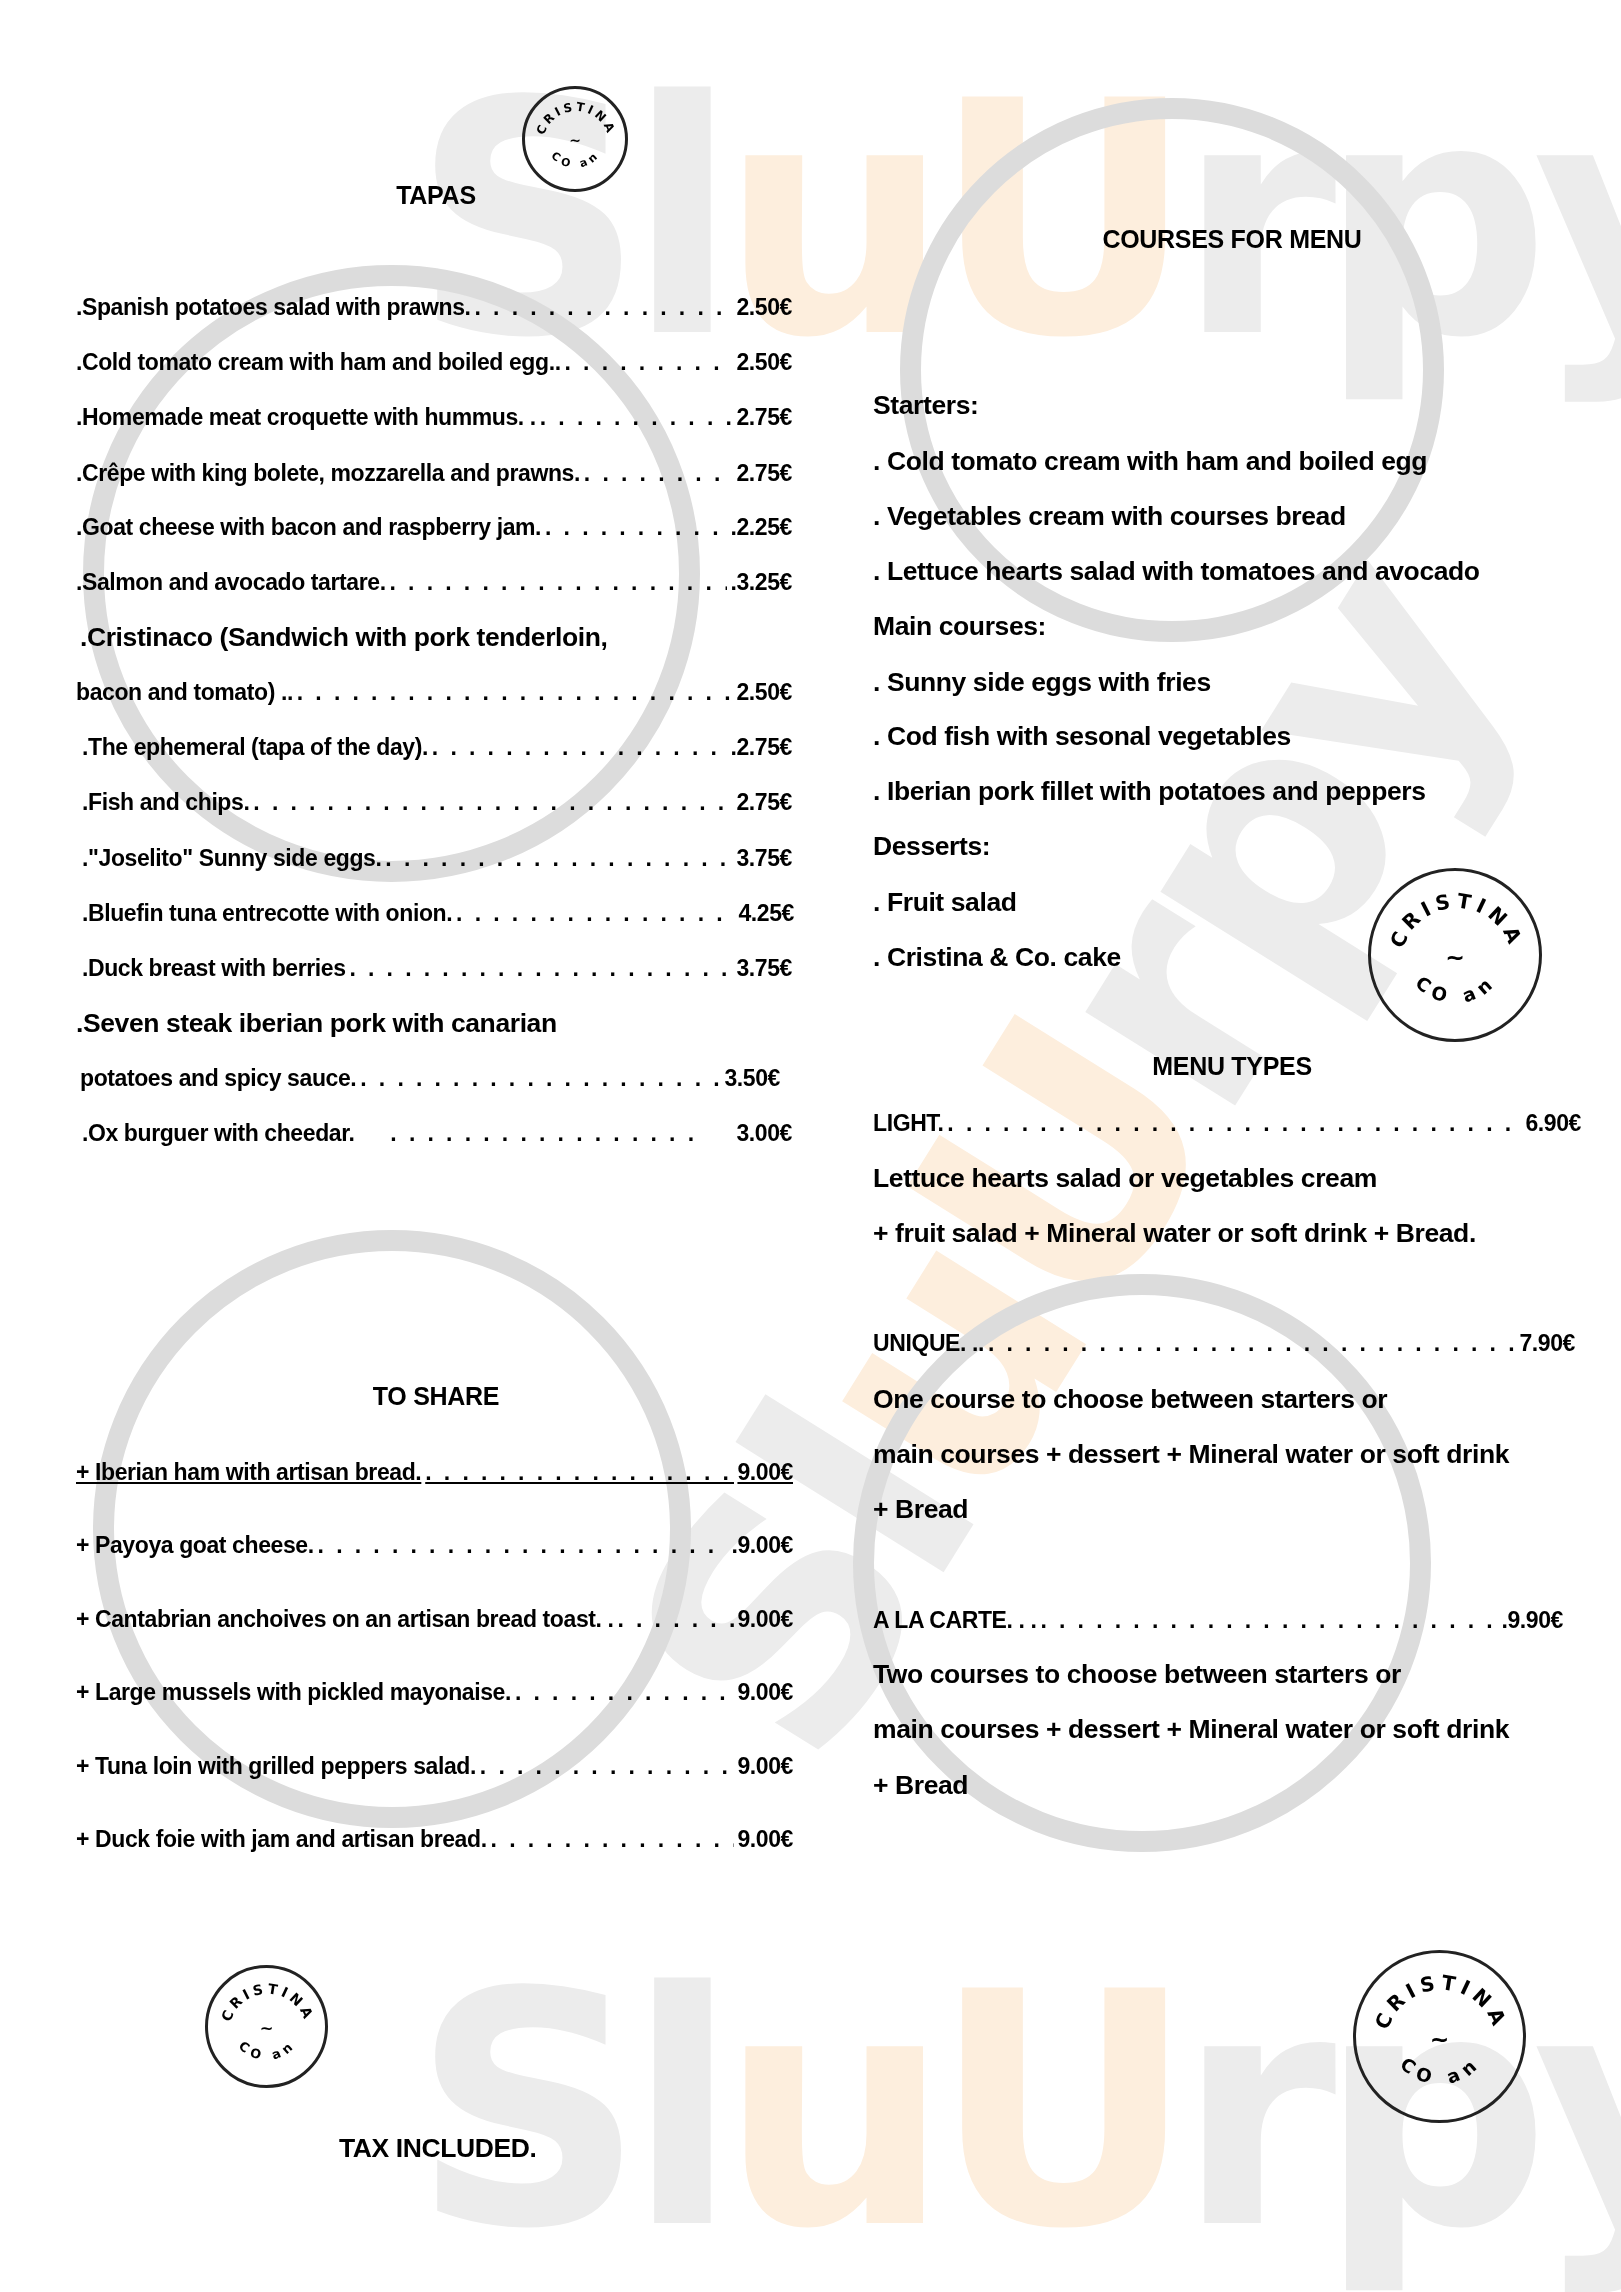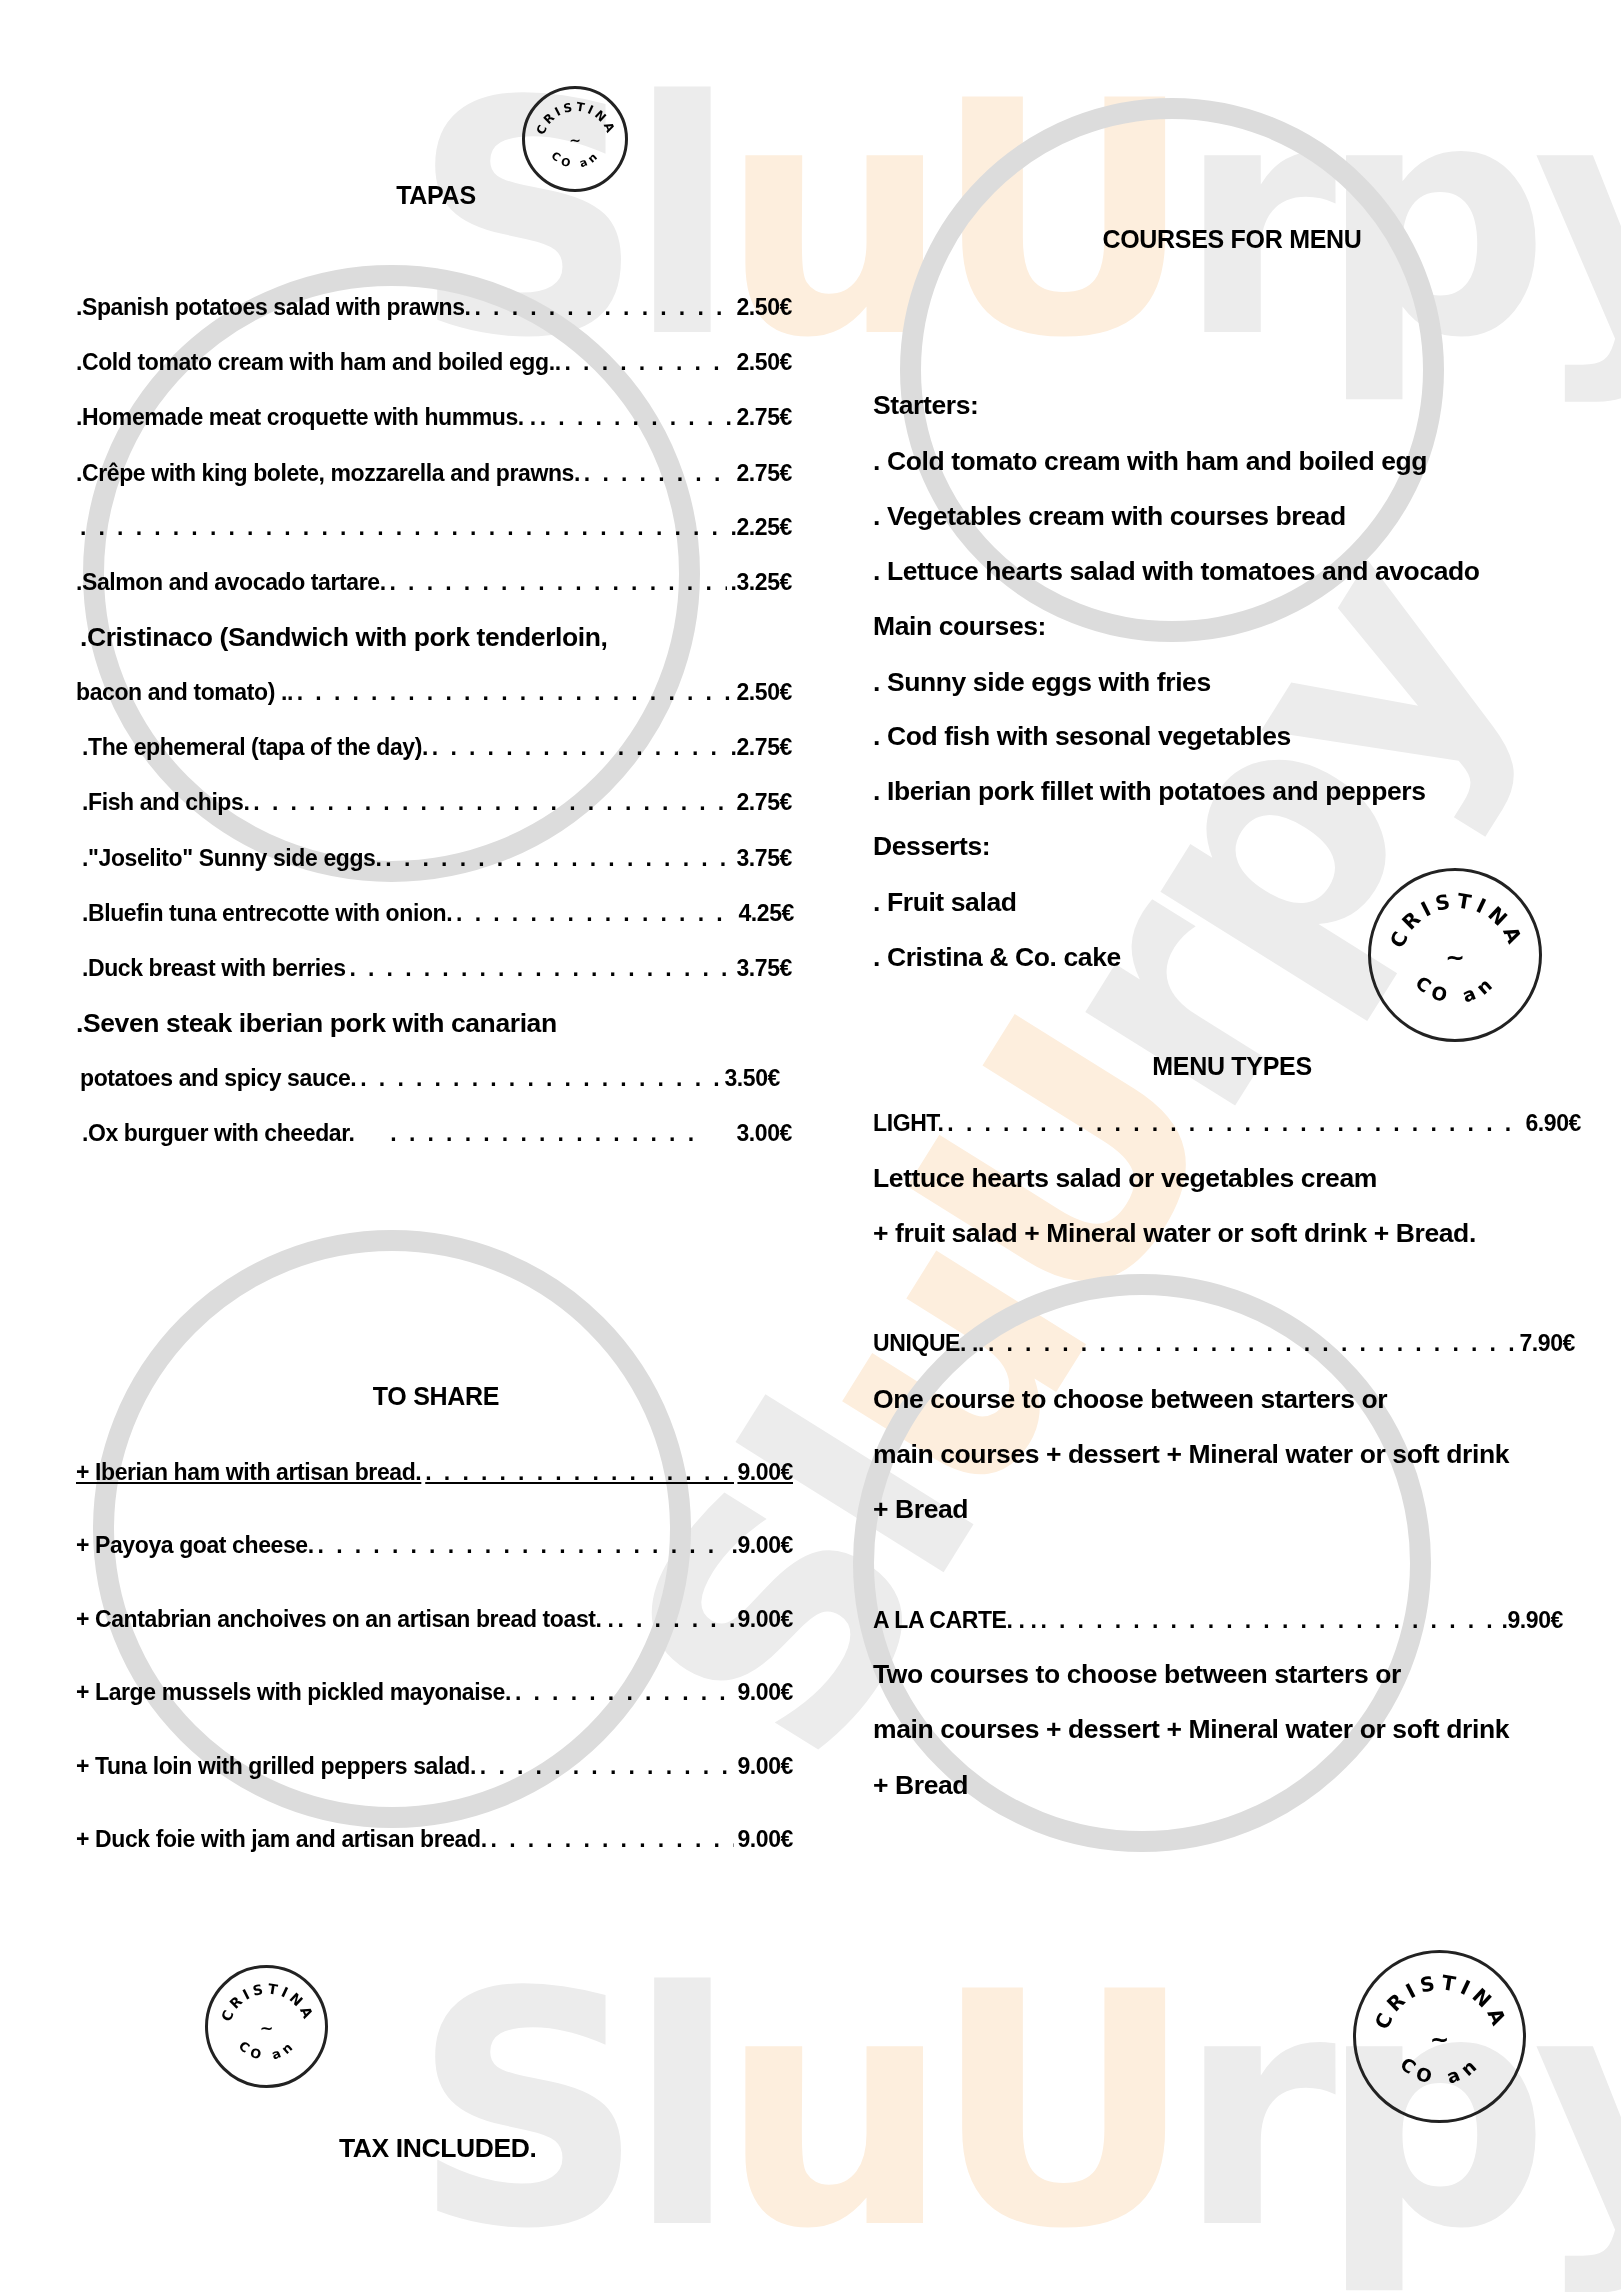--- a/index.html
+++ b/index.html
@@ -105,20 +105,21 @@
   <span class="name">.Homemade meat croquette with hummus. .</span>
     <span class="dots"></span>
     <span class="price">2.75€</span>
 </div>
 <div class="row" style="left:76px; width:716px; top:458px;">
   <span class="name">.Crêpe with king bolete, mozzarella and prawns.</span>
     <span class="dots"></span>
     <span class="price">2.75€</span>
 </div>
 <div class="row" style="left:76px; width:716px; top:512px;">
+  <span class="name">.Goat cheese with bacon and raspberry jam.</span>
     <span class="dots"></span>
     <span class="price">.2.25€</span>
 </div>
 <div class="row" style="left:76px; width:716px; top:567px;">
   <span class="name">.Salmon and avocado tartare.</span>
     <span class="dots"></span>
     <span class="price">.3.25€</span>
 </div>
 <div class="line" style="left:80px; top:622px;">.Cristinaco (Sandwich with pork tenderloin,</div>
 <div class="row" style="left:76px; width:716px; top:677px;">

